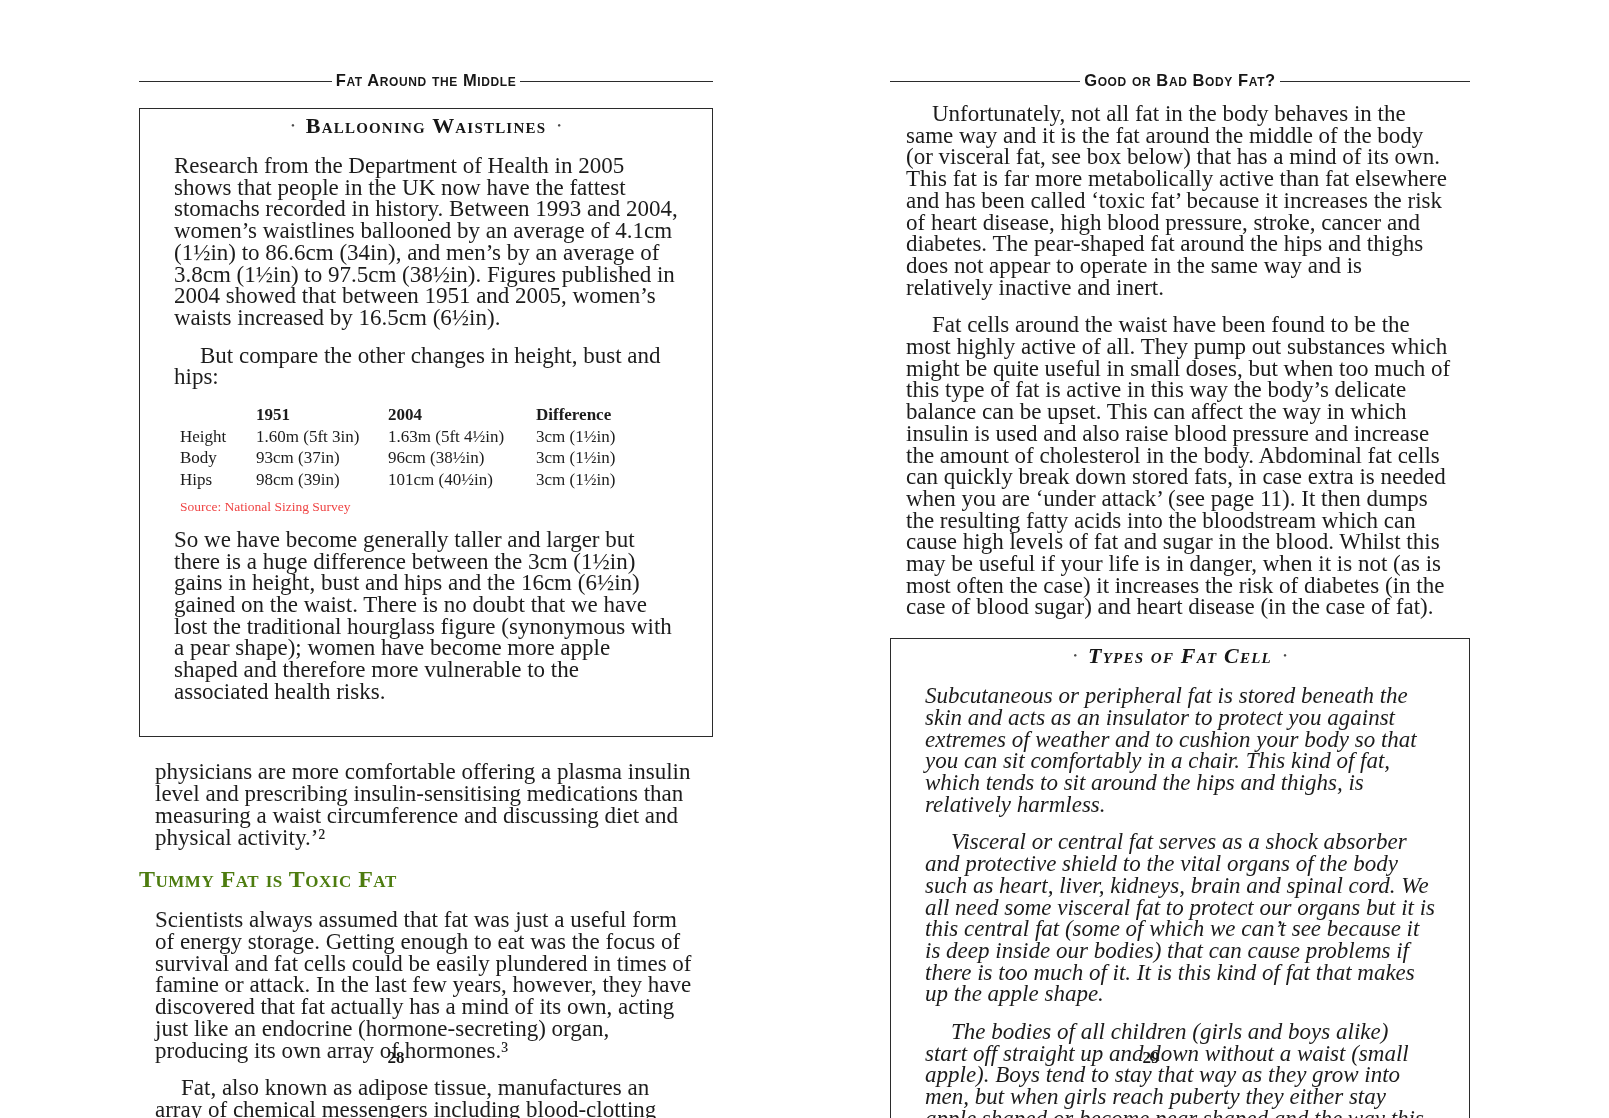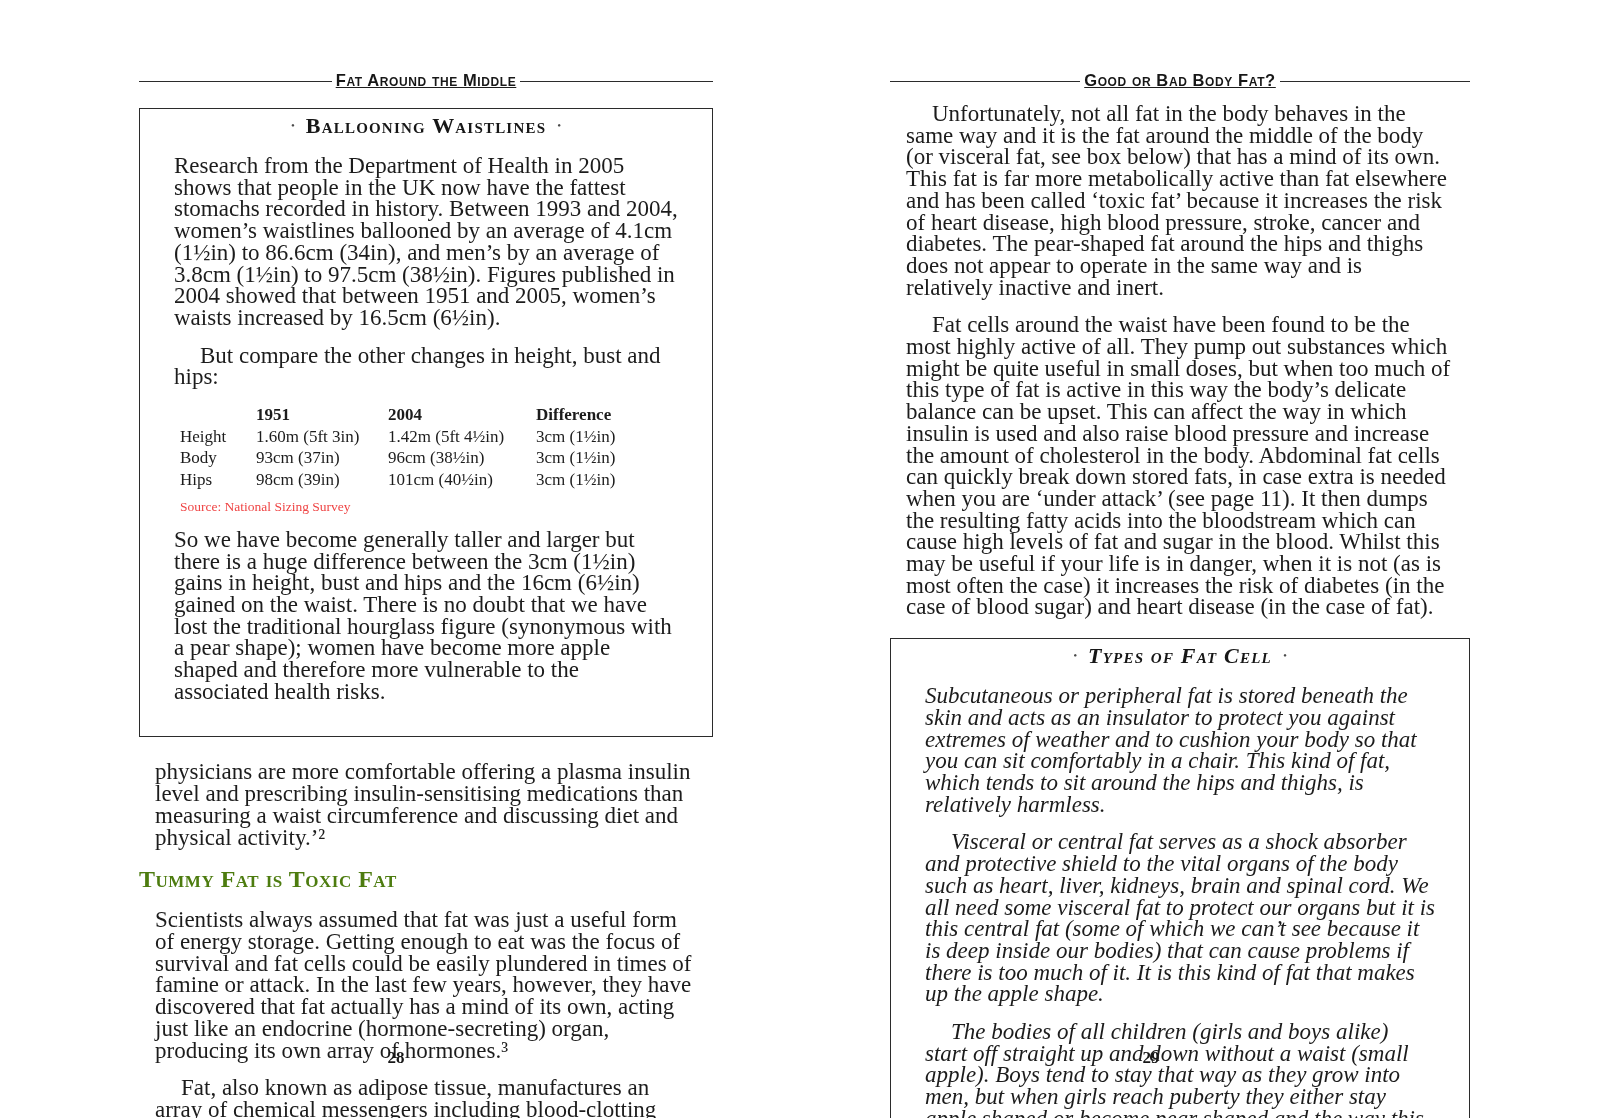--- a/index.html
+++ b/index.html
@@ -10,21 +10,21 @@
   }
   .page { position:absolute; top:0; width:804px; height:1118px; }
   #page-left  { left:0; }
   #page-right { left:805px; }
 
   .col { position:absolute; top:72px; }
   #page-left  .col { left:139px; width:574px; }
   #page-right .col { left:85px;  width:580px; }
 
   
-  .runhead { display:flex; align-items:center; gap:4px; height:18px;text-decoration:underline; }
+  .runhead { display:flex; align-items:center; gap:4px; height:18px; }
   .runhead .rule { flex:1; height:0; border-top:1.6px solid #2b2b2b; }
   .runhead-text {
     font-family:"Liberation Sans",sans-serif; font-weight:bold;
     font-variant:small-caps; letter-spacing:.6px; font-size:16.5px;
     white-space:nowrap; color:#171717; transform:translateY(-1px);
   }
 
   
   p { margin:16px; font-size:23px; line-height:21.7px; }
   .indent { text-indent:26px; }
@@ -97,21 +97,21 @@
               <th class="c1"></th>
               <th class="c2 center">1951</th>
               <th class="c3 center">2004</th>
               <th>Difference</th>
             </tr>
           </thead>
           <tbody>
             <tr>
               <td>Height</td>
               <td>1.60m (5ft 3in)</td>
-              <td>1.42m (5ft 4½in)</td>
+              <td>1.63m (5ft 4½in)</td>
               <td>3cm (1½in)</td>
             </tr>
             <tr>
               <td>Body</td>
               <td>93cm (37in)</td>
               <td>96cm (38½in)</td>
               <td>3cm (1½in)</td>
             </tr>
             <tr>
               <td>Hips</td>

